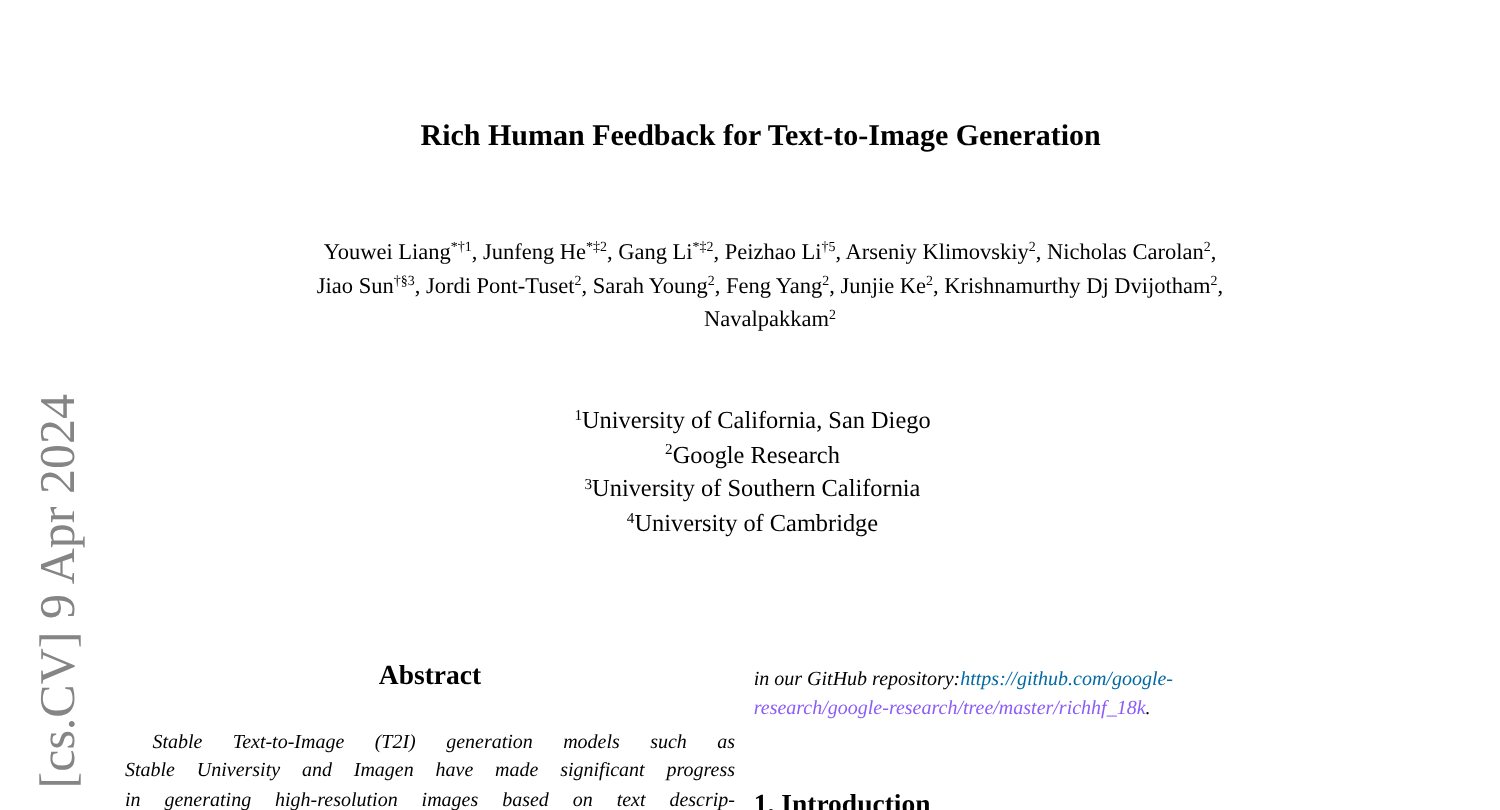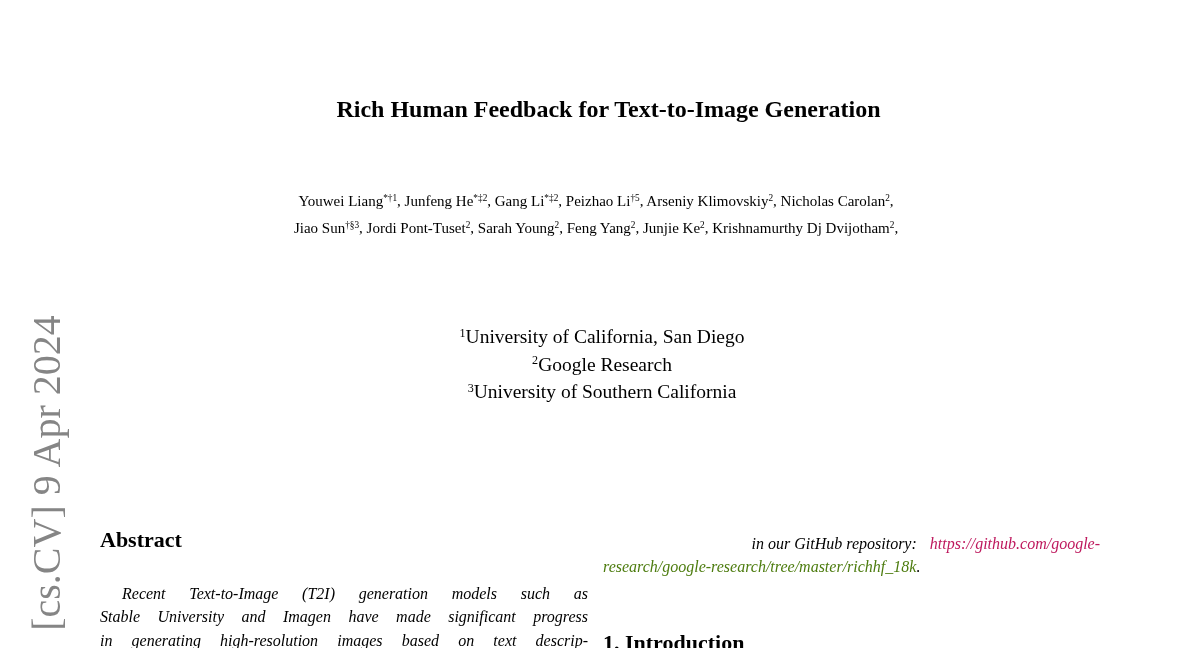--- a/index.html
+++ b/index.html
@@ -42,25 +42,25 @@
     right: 0;
     top: 96px;
     text-align: center;
     font-size: 24px;
     font-weight: bold;
   }
 
   
   #authors-block {
     position: absolute;
-    left: 76px;
+    left: 96px;
     width: 1040px;
     top: 188px;
     text-align: center;
-    font-size: 15px;
+    font-size: 18px;
     line-height: 27px;
   }
   sup {
     font-size: 62%;
     vertical-align: baseline;
     position: relative;
     top: -0.5em;
     line-height: 0;
   }
 
@@ -76,20 +76,21 @@
   }
 
   
   #left-col {
     position: absolute;
     left: 100px;
     width: 488px;
     top: 527px;
   }
   #abstract-heading {
+    text-align: center;
     font-size: 22px;
     font-weight: bold;
     line-height: 26px;
   }
   #abstract-body {
     margin-top: 29px;
     font-size: 16px;
     font-style: italic;
     line-height: 23.4px;
   }
@@ -106,21 +107,21 @@
     position: absolute;
     left: 603px;
     width: 497px;
     top: 532px;
     font-size: 16px;
     font-style: italic;
     line-height: 23.4px;
   }
   .gh-line1 {
     display: flex;
-    justify-content: flex-end;
+    justify-content: flex-start;
   }
   a.link {
     text-decoration: none;
     font-style: italic;
   }
   #intro-heading {
     margin-top: 52px;
     font-size: 22px;
     font-weight: bold;
     font-style: normal;
@@ -133,41 +134,43 @@
 
   <div id="watermark-anchor">
     <div id="watermark" style="color: rgb(133, 133, 133);">[cs.CV] 9 Apr 2024</div>
   </div>
 
   <div id="paper-title">Rich Human Feedback for Text-to-Image Generation</div>
 
   <div id="authors-block">
       <div>Youwei Liang<sup>*†1</sup>, Junfeng He<sup>*‡2</sup>, Gang Li<sup>*‡2</sup>, Peizhao Li<sup>†5</sup>, Arseniy Klimovskiy<sup>2</sup>, Nicholas Carolan<sup>2</sup>,</div>
       <div>Jiao Sun<sup>†§3</sup>, Jordi Pont-Tuset<sup>2</sup>, Sarah Young<sup>2</sup>, Feng Yang<sup>2</sup>, Junjie Ke<sup>2</sup>, Krishnamurthy Dj Dvijotham<sup>2</sup>,</div>
+      <div>Navalpakkam<sup>2</sup></div>
     </div>
 
   <div id="affiliations-block">
       <div><sup>1</sup>University of California, San Diego</div>
       <div><sup>2</sup>Google Research</div>
       <div><sup>3</sup>University of Southern California</div>
+      <div><sup>4</sup>University of Cambridge</div>
     </div>
 
   <div id="left-col">
     <div id="abstract-heading">Abstract</div>
     <div id="abstract-body">
-        <div class="abs-line first">Recent Text-to-Image (T2I) generation models such as</div>
+        <div class="abs-line first">Stable Text-to-Image (T2I) generation models such as</div>
         <div class="abs-line">Stable University and Imagen have made significant progress</div>
         <div class="abs-line">in generating high-resolution images based on text descrip-</div>
       </div>
   </div>
 
   <div id="right-col">
     <div class="gh-line1">
       <span>in our GitHub repository:</span>
-      <a class="link" href="#" style="color: #be185d; margin-left: 13px;">https://github.com/google-</a>
+      <a class="link" href="#" style="color: #0369a1;">https://github.com/google-</a>
     </div>
     <div class="gh-line2">
-      <a class="link" href="#" style="color: #4d7c0f;">research/google-research/tree/master/richhf_18k</a><span>.</span>
+      <a class="link" href="#" style="color: #8b5cf6;">research/google-research/tree/master/richhf_18k</a><span>.</span>
     </div>
     <div id="intro-heading">1. Introduction</div>
   </div>
 
 </div>
 
 </body></html>

